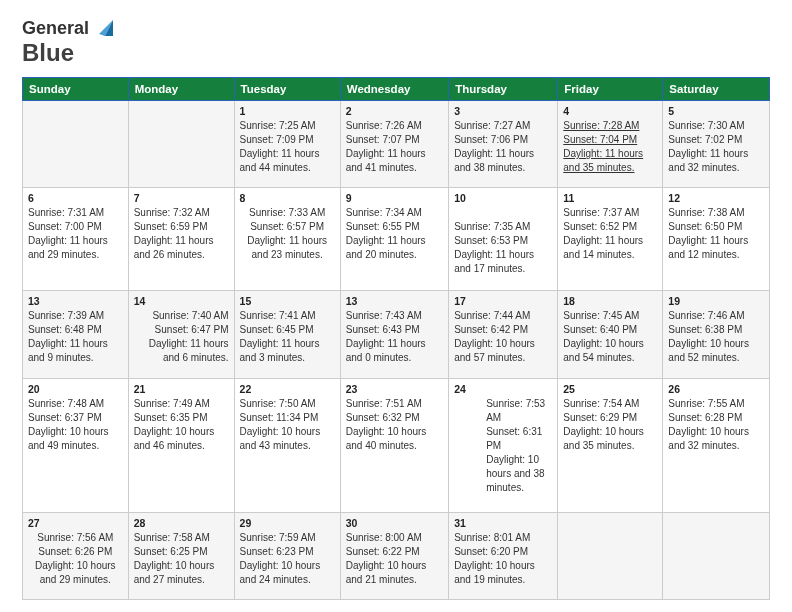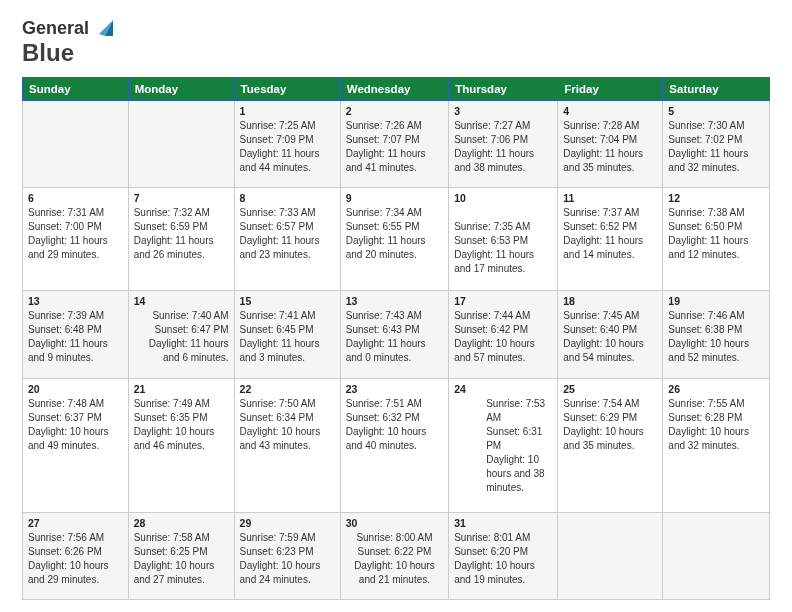--- a/index.html
+++ b/index.html
@@ -139,21 +139,21 @@
 Daylight: 11 hours and 41 minutes.</div>
           </td>
           <td>
             <span class="day-num">3</span>
             <div class="cell-content" style="white-space: pre-line;">Sunrise: 7:27 AM
 Sunset: 7:06 PM
 Daylight: 11 hours and 38 minutes.</div>
           </td>
           <td>
             <span class="day-num">4</span>
-            <div class="cell-content" style="white-space: pre-line;">Sunrise: 7:28 AM
+            <div class="cell-content" style="white-space: pre-line; text-decoration: underline;">Sunrise: 7:28 AM
 Sunset: 7:04 PM
 Daylight: 11 hours and 35 minutes.</div>
           </td>
           <td>
             <span class="day-num">5</span>
             <div class="cell-content" style="white-space: pre-line;">Sunrise: 7:30 AM
 Sunset: 7:02 PM
 Daylight: 11 hours and 32 minutes.</div>
           </td>
         </tr>
@@ -165,21 +165,21 @@
 Daylight: 11 hours and 29 minutes.</div>
           </td>
           <td>
             <span class="day-num">7</span>
             <div class="cell-content" style="white-space: pre-line;">Sunrise: 7:32 AM
 Sunset: 6:59 PM
 Daylight: 11 hours and 26 minutes.</div>
           </td>
           <td>
             <span class="day-num">8</span>
-            <div class="cell-content" style="white-space: pre-line;">Sunrise: 7:33 AM
+            <div class="cell-content" style="white-space: pre-line; text-align: center;">Sunrise: 7:33 AM
 Sunset: 6:57 PM
 Daylight: 11 hours and 23 minutes.</div>
           </td>
           <td>
             <span class="day-num">9</span>
             <div class="cell-content" style="white-space: pre-line;">Sunrise: 7:34 AM
 Sunset: 6:55 PM
 Daylight: 11 hours and 20 minutes.</div>
           </td>
           <td>
@@ -254,21 +254,21 @@
           </td>
           <td>
             <span class="day-num">21</span>
             <div class="cell-content" style="white-space: pre-line;">Sunrise: 7:49 AM
 Sunset: 6:35 PM
 Daylight: 10 hours and 46 minutes.</div>
           </td>
           <td>
             <span class="day-num">22</span>
             <div class="cell-content" style="white-space: pre-line;">Sunrise: 7:50 AM
-Sunset: 6:34 PM
+Sunset: 11:34 PM
 Daylight: 10 hours and 43 minutes.</div>
           </td>
           <td>
             <span class="day-num">23</span>
             <div class="cell-content" style="white-space: pre-line;">Sunrise: 7:51 AM
 Sunset: 6:32 PM
 Daylight: 10 hours and 40 minutes.</div>
           </td>
           <td>
             <span class="day-num">24</span>
@@ -285,39 +285,39 @@
           <td>
             <span class="day-num">26</span>
             <div class="cell-content" style="white-space: pre-line;">Sunrise: 7:55 AM
 Sunset: 6:28 PM
 Daylight: 10 hours and 32 minutes.</div>
           </td>
         </tr>
         <tr>
           <td>
             <span class="day-num">27</span>
-            <div class="cell-content" style="white-space: pre-line;">Sunrise: 7:56 AM
+            <div class="cell-content" style="white-space: pre-line; text-align: center;">Sunrise: 7:56 AM
 Sunset: 6:26 PM
 Daylight: 10 hours and 29 minutes.</div>
           </td>
           <td>
             <span class="day-num">28</span>
             <div class="cell-content" style="white-space: pre-line;">Sunrise: 7:58 AM
 Sunset: 6:25 PM
 Daylight: 10 hours and 27 minutes.</div>
           </td>
           <td>
             <span class="day-num">29</span>
             <div class="cell-content" style="white-space: pre-line;">Sunrise: 7:59 AM
 Sunset: 6:23 PM
 Daylight: 10 hours and 24 minutes.</div>
           </td>
           <td>
             <span class="day-num">30</span>
-            <div class="cell-content" style="white-space: pre-line; text-align: center;">Sunrise: 8:00 AM
+            <div class="cell-content" style="white-space: pre-line;">Sunrise: 8:00 AM
 Sunset: 6:22 PM
 Daylight: 10 hours and 21 minutes.</div>
           </td>
           <td>
             <span class="day-num">31</span>
             <div class="cell-content" style="white-space: pre-line;">Sunrise: 8:01 AM
 Sunset: 6:20 PM
 Daylight: 10 hours and 19 minutes.</div>
           </td>
           <td></td>

